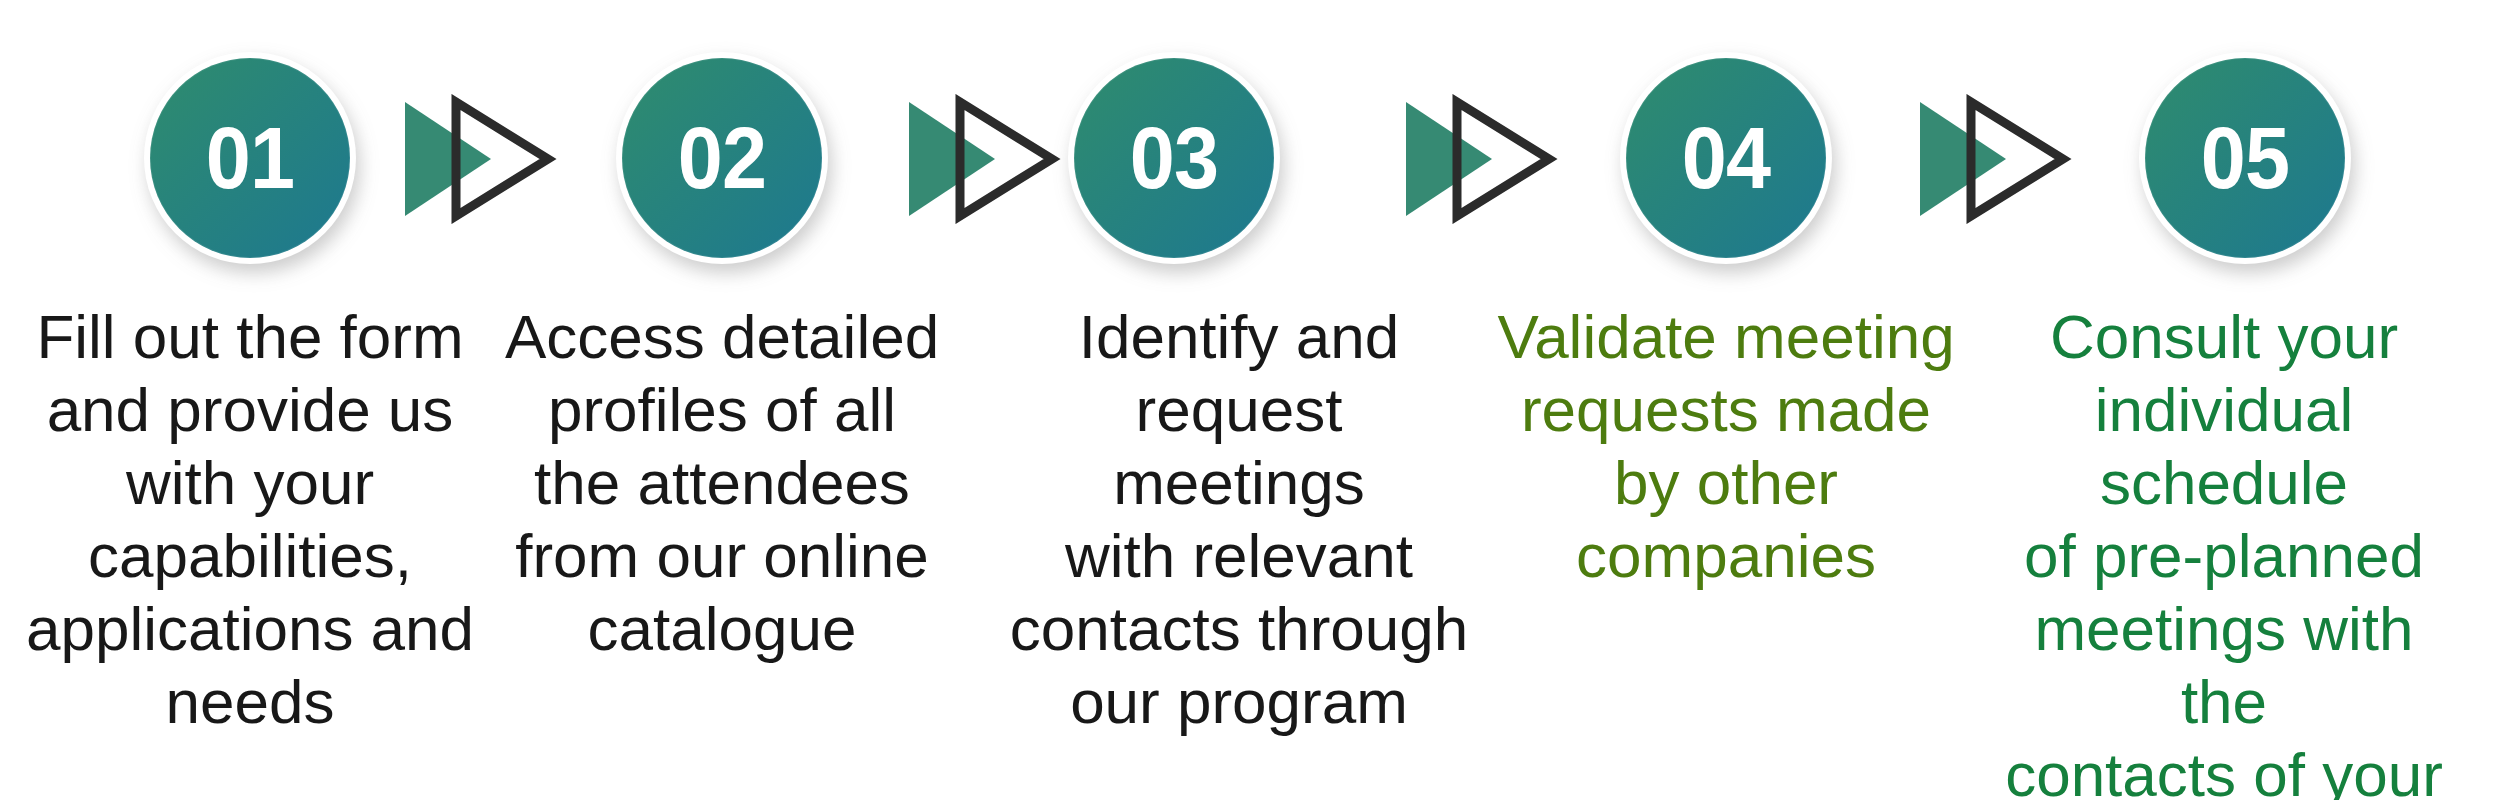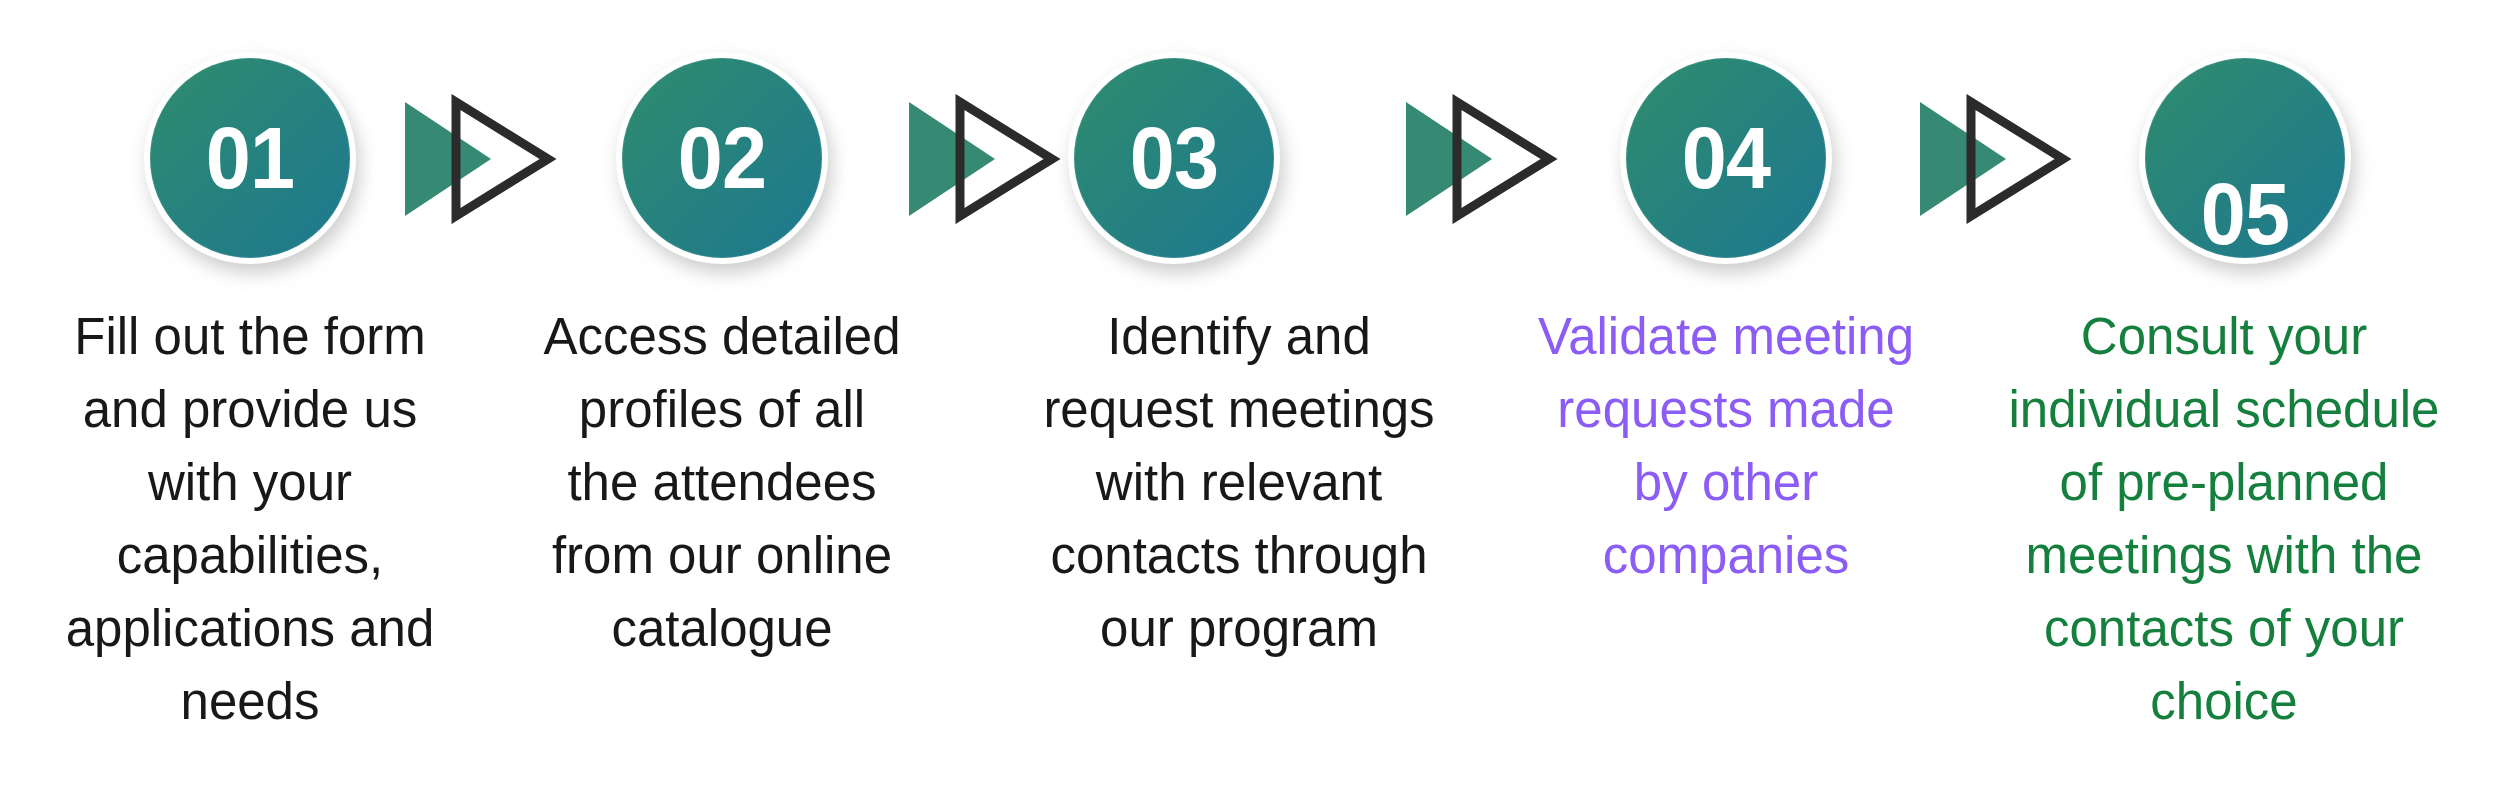--- a/index.html
+++ b/index.html
@@ -84,21 +84,21 @@
     height: 500px;
   }
 
   .step-caption {
     position: absolute;
     top: 0;
     text-align: center;
     color: #181818;
     font-family: "Liberation Sans", "DejaVu Sans", sans-serif;
     font-weight: 400;
-    font-size: 51px;
+    font-size: 62px;
     line-height: 73px;
     white-space: pre-line;
   }
 </style>
 </head>
 <body>
 
 <div id="infographic">
 
   <div class="badge-row">
@@ -149,21 +149,21 @@
     </div>
 
     <div class="step-arrow" id="arrow-3" style="left: 1914px;">
       <svg viewBox="0 0 168 130" xmlns="http://www.w3.org/2000/svg" aria-hidden="true">
         <polygon points="6,8 6,122 92,65" fill="#368a73"></polygon>
         <polygon points="57,8 57,122 149,65" fill="none" stroke="#2b2b2b" stroke-width="9" stroke-linejoin="miter"></polygon>
       </svg>
     </div>
 
     <div class="step-badge" id="badge-4" style="left: 2139px;">
-      <div class="disc" style="background: linear-gradient(135deg, rgb(47, 140, 109) 0%, rgb(29, 120, 144) 100%); align-items: flex-end;">
+      <div class="disc" style="background: linear-gradient(135deg, rgb(47, 140, 109) 0%, rgb(29, 120, 144) 100%);">
         <span class="num" style="color: rgb(255, 255, 255);">05</span>
       </div>
     </div>
 
   </div>
 
   <div class="caption-row">
     <div class="step-caption" id="caption-0" style="left: 14px; width: 472px; color: rgb(24, 24, 24);">Fill out the form
 and provide us
 with your
@@ -173,21 +173,21 @@
     <div class="step-caption" id="caption-2" style="left: 1003px; width: 472px; color: rgb(24, 24, 24);">Identify and
 request meetings
 with relevant
 contacts through
 our program</div>
     <div class="step-caption" id="caption-1" style="left: 486px; width: 472px; color: rgb(24, 24, 24);">Access detailed
 profiles of all
 the attendees
 from our online
 catalogue</div>
-    <div class="step-caption" id="caption-3" style="left: 1490px; width: 472px; color: #8b5cf6;">Validate meeting
+    <div class="step-caption" id="caption-3" style="left: 1490px; width: 472px; color: #4d7c0f;">Validate meeting
 requests made
 by other
 companies</div>
     <div class="step-caption" id="caption-4" style="left: 1988px; width: 472px; color: #15803d;">Consult your
 individual schedule
 of pre-planned
 meetings with the
 contacts of your
 choice</div>
   </div>

